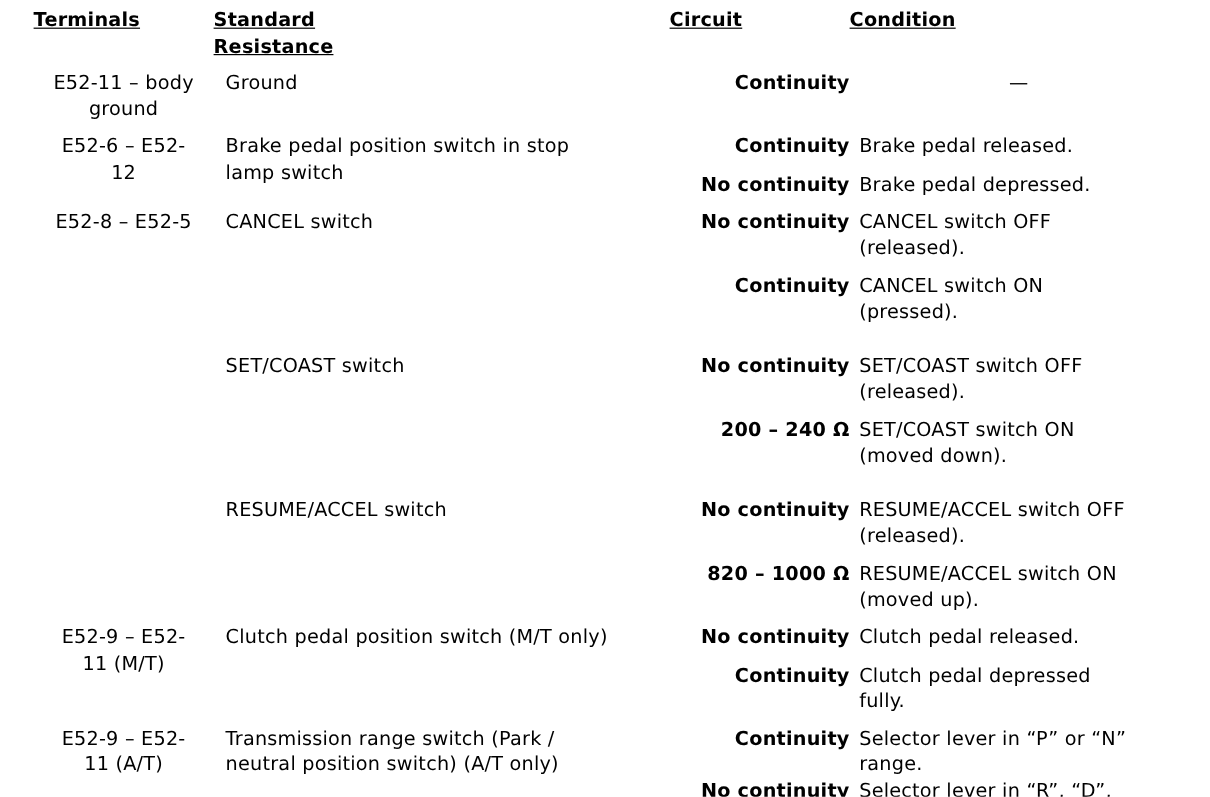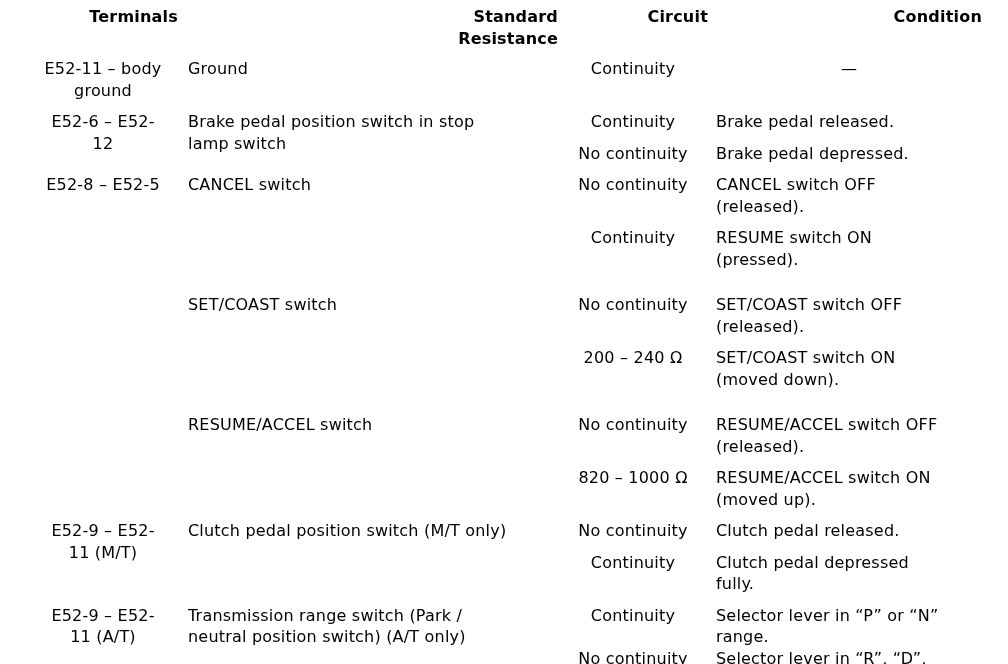--- a/index.html
+++ b/index.html
@@ -22,21 +22,21 @@
   }
   .cell { white-space: pre-line; }
 
   
   .header {
     display: grid;
     grid-template-columns: 150px 380px 150px 1fr;
     font-weight: bold;
     margin-bottom: 9px;
   }
-  .header .cell { text-align: right; }
+  .header .cell { text-align: left; text-decoration: underline; }
   .header .cond-h { padding-right: 18px; }
 
   
   .group {
     display: grid;
     grid-template-columns: 150px 1fr;
     align-items: start;
   }
   .group + .group { margin-top: 10px; }
 
@@ -52,21 +52,21 @@
   .circuit { padding: 0 12px 0 10px; }
 
   .subrow {
     display: grid;
     grid-template-columns: 150px 1fr;
     align-items: start;
   }
   .subrow + .subrow { margin-top: 10px; }
   .subrows.tight .subrow + .subrow { margin-top: 0; }
 
-  .resistance { text-align: center; }
+  .resistance { text-align: right; font-weight: bold; }
   .condition { padding-left: 8px; padding-right: 4px; }
   .condition.center { text-align: center; padding-right: 18px; }
 </style>
 </head>
 <body>
 
 <div class="page">
 
   <div class="header">
     <div class="cell">Terminals</div>
@@ -120,21 +120,21 @@
       <div class="circuit-block">
         <div class="cell circuit">CANCEL switch</div>
         <div class="subrows">
           <div class="subrow">
             <div class="cell resistance">No continuity</div>
             <div class="cell condition">CANCEL switch OFF
 (released).</div>
           </div>
           <div class="subrow">
             <div class="cell resistance">Continuity</div>
-            <div class="cell condition">RESUME switch ON
+            <div class="cell condition">CANCEL switch ON
 (pressed).</div>
           </div>
         </div>
       </div>
 
       <div class="circuit-block">
         <div class="cell circuit">SET/COAST switch</div>
         <div class="subrows">
           <div class="subrow">
             <div class="cell resistance">No continuity</div>

